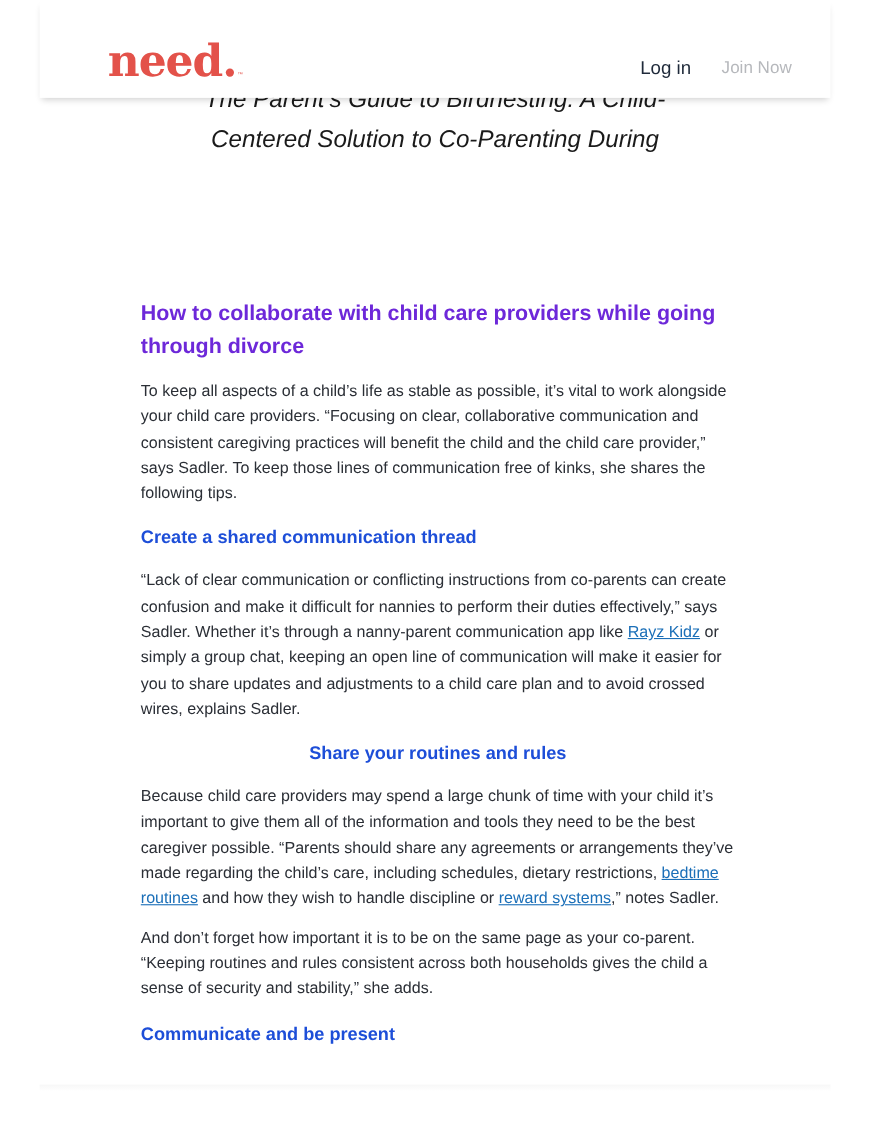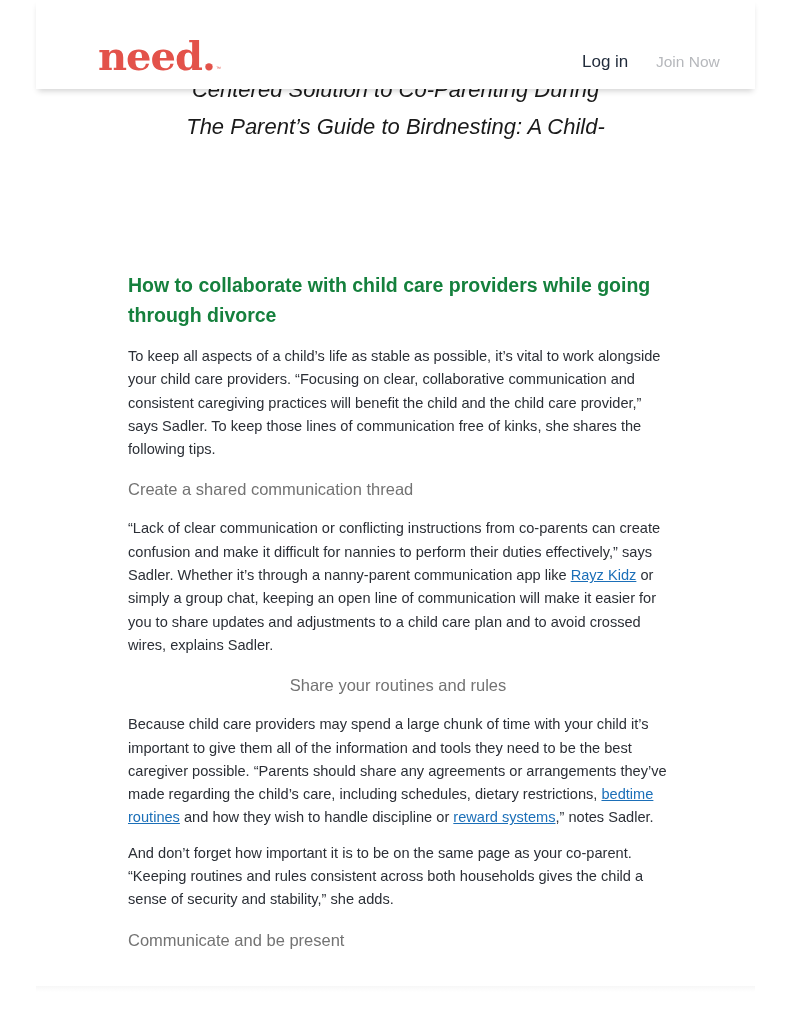--- a/index.html
+++ b/index.html
@@ -79,28 +79,28 @@
     position: absolute;
     left: 128px;
     top: 270px;
     width: 540px;
   }
   h2 {
     margin: 0;
     font-size: 19.5px;
     font-weight: bold;
     line-height: 30px;
-    color: #15803d;
+    color: #6d28d9;
   }
   h3 {
     margin: 0;
     font-size: 16.5px;
-    font-weight: normal;
+    font-weight: bold;
     line-height: 22px;
-    color: #737373;
+    color: #1d4ed8;
   }
   p {
     margin: 0;
     font-size: 14.6px;
     line-height: 23.3px;
     color: #2b2f36;
   }
   a.link {
     color: #1b6fb8;
     text-decoration: underline;
@@ -117,22 +117,22 @@
 </head>
 <body>
 
 <div class="header">
   <div class="logo"><span>need.</span><span class="tm">™</span></div>
   <a class="login">Log in</a>
   <a class="join">Join Now</a>
 </div>
 
 <div class="quote-title">
+  <span>The Parent’s Guide to Birdnesting: A Child-</span>
   <span>Centered Solution to Co-Parenting During</span>
-  <span>The Parent’s Guide to Birdnesting: A Child-</span>
 </div>
 
 <div class="content">
   <h2>How to collaborate with child care providers while going through divorce</h2>
   <p style="margin-top:15px;">To keep all aspects of a child’s life as stable as possible, it’s vital to work alongside your child care providers. “Focusing on clear, collaborative communication and consistent caregiving practices will benefit the child and the child care provider,” says Sadler. To keep those lines of communication free of kinks, she shares the following tips.</p>
 
   <h3 style="margin-top:17px;">Create a shared communication thread</h3>
   <p style="margin-top:17px;"><span>“Lack of clear communication or conflicting instructions from co-parents can create confusion and make it difficult for nannies to perform their duties effectively,” says Sadler. Whether it’s through a nanny-parent communication app like </span><a class="link">Rayz Kidz</a><span> or simply a group chat, keeping an open line of communication will make it easier for you to share updates and adjustments to a child care plan and to avoid crossed wires, explains Sadler.</span></p>
 
   <h3 style="margin-top:17px;text-align:center;">Share your routines and rules</h3>

